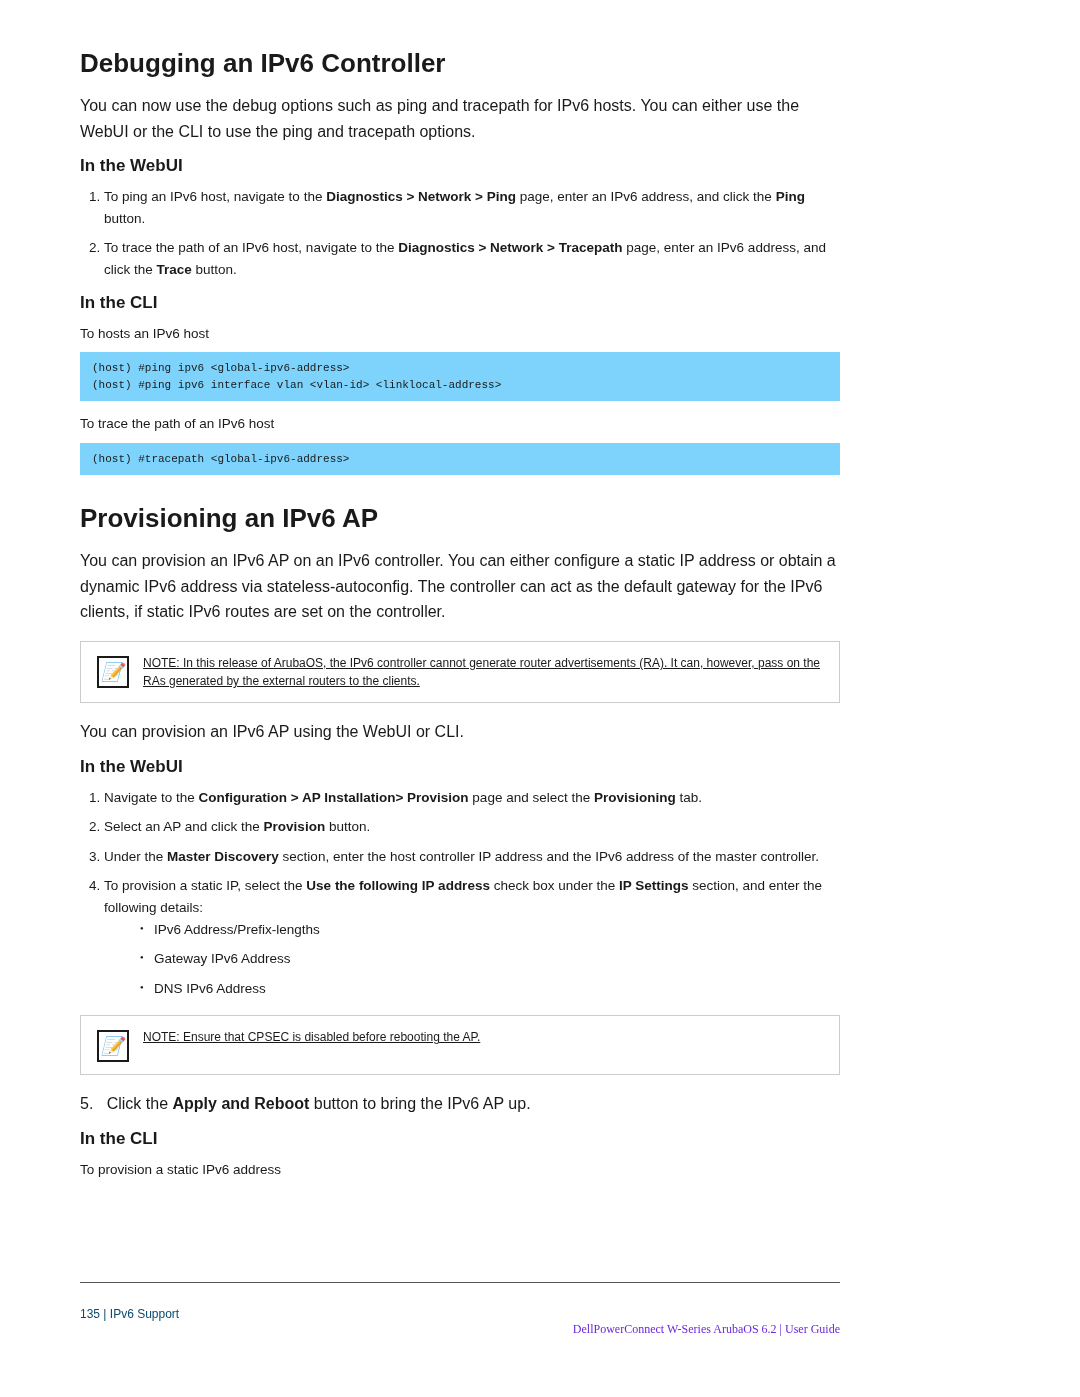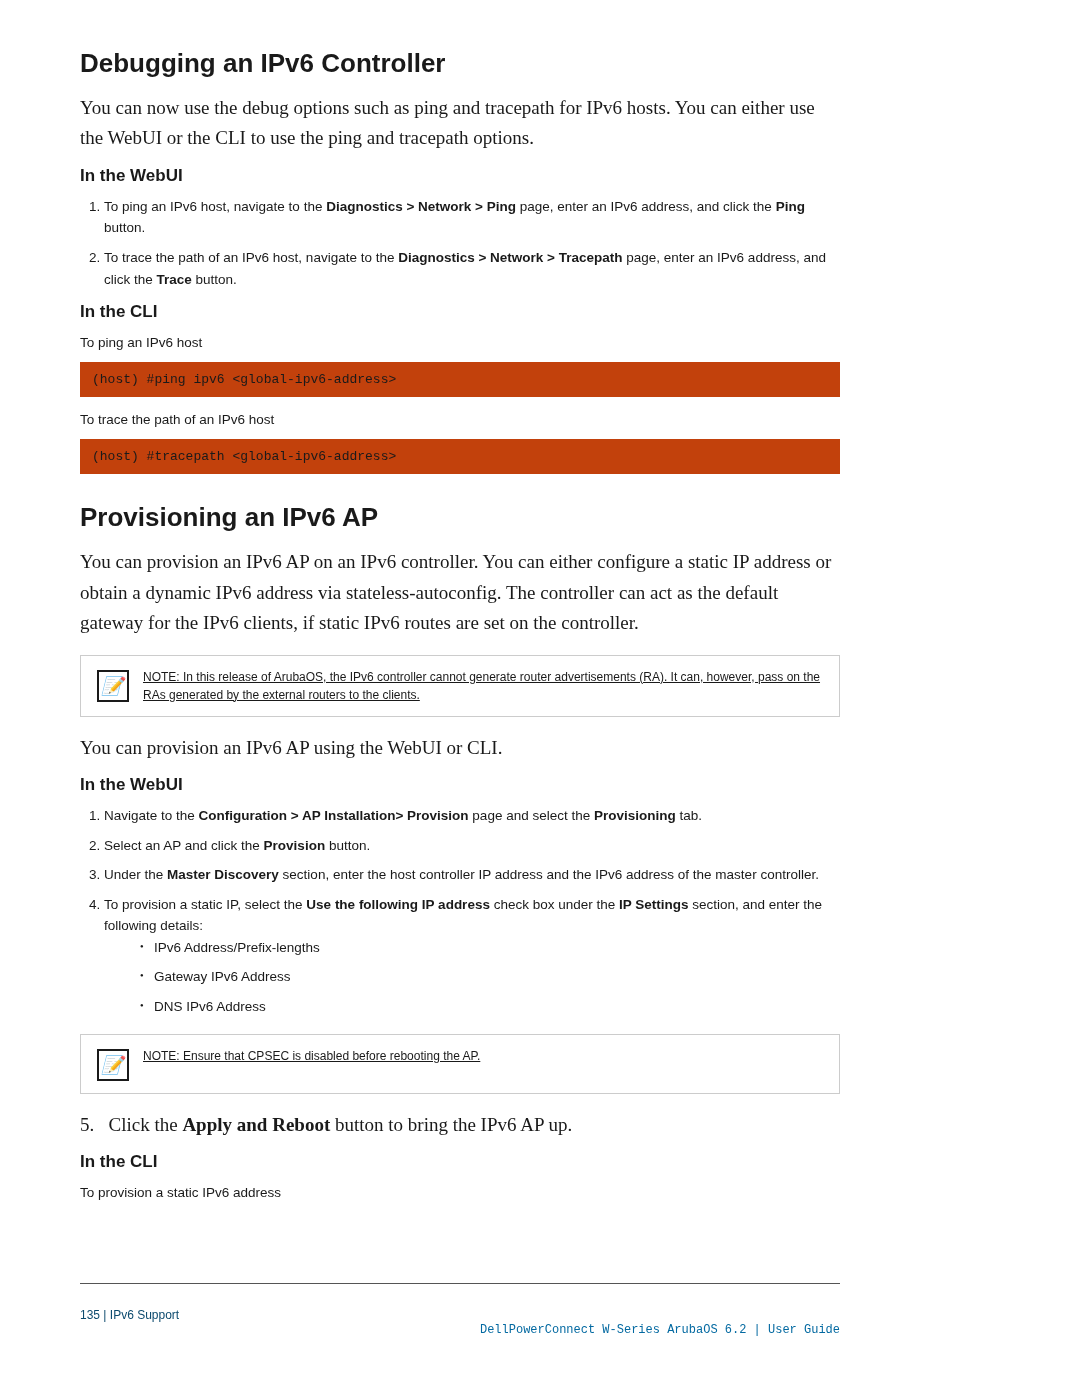--- a/index.html
+++ b/index.html
@@ -40,24 +40,24 @@
 
     h2.subsection-title {
       font-size: 17px;
       font-weight: bold;
       font-family: Arial, Helvetica, sans-serif;
       margin-bottom: 10px;
       color: #1a1a1a;
     }
 
     p.body-text {
-      font-size: 19px;
+      font-size: 16px;
       line-height: 1.6;
       margin-bottom: 12px;
-      font-family: Liberation Serif, serif;
+      font-family: Liberation Sans, sans-serif;
       color: #1a1a1a;
     }
 
     .bold {
       font-weight: bold;
     }
 
     ol {
       margin-left: 24px;
       margin-bottom: 12px;
@@ -88,22 +88,22 @@
       content: '●';
       font-size: 6px;
       position: absolute;
       left: 0;
       top: 5px;
       color: #1a1a1a;
     }
 
     .code-block {
       font-family: 'Courier New', Courier, monospace;
-      font-size: 13px;
-      background: #c2410c;
+      font-size: 11px;
+      background: #7dd3fc;
       padding: 8px 12px;
       margin: 8px 0 12px 0;
       line-height: 1.5;
       color: #1a1a1a;
     }
 
     .note-box {
       border: 1px solid #cccccc;
       padding: 12px 16px;
       margin: 16px 0;
@@ -150,22 +150,22 @@
     }
 
     .footer-left {
       font-size: 12px;
       font-family: Arial, Helvetica, sans-serif;
       color: #0c4a6e;
     }
 
     .footer-right {
       font-size: 12px;
-      font-family: Liberation Mono, monospace;
-      color: #0369a1;
+      font-family: Liberation Serif, serif;
+      color: #6d28d9;
       margin-top: 31px;
     }
 
     .para-label {
       font-family: Arial, Helvetica, sans-serif;
       font-size: 13.5px;
       line-height: 1.6;
       margin-bottom: 8px;
     }
   </style>
@@ -182,23 +182,24 @@
     <ol>
       <li>
         <span>To ping an IPv6 host, navigate to the </span><span class="bold">Diagnostics &gt; Network &gt; Ping</span><span> page, enter an IPv6 address, and click the </span><span class="bold">Ping</span><span> button.</span>
       </li>
       <li>
         <span>To trace the path of an IPv6 host, navigate to the </span><span class="bold">Diagnostics &gt; Network &gt; Tracepath</span><span> page, enter an IPv6 address, and click the </span><span class="bold">Trace</span><span> button.</span>
       </li>
     </ol>
 
     <h2 class="subsection-title">In the CLI</h2>
-    <p class="para-label">To ping an IPv6 host</p>
+    <p class="para-label">To hosts an IPv6 host</p>
     <div class="code-block">
       <div>(host) #ping ipv6 &lt;global-ipv6-address&gt;</div>
+      <div>(host) #ping ipv6 interface vlan &lt;vlan-id&gt; &lt;linklocal-address&gt;</div>
     </div>
     <p class="para-label">To trace the path of an IPv6 host</p>
     <div class="code-block">
       <div>(host) #tracepath &lt;global-ipv6-address&gt;</div>
     </div>
 
     <div class="section-divider"></div>
     <h1 class="section-title">Provisioning an IPv6 AP</h1>
     <p class="body-text">You can provision an IPv6 AP on an IPv6 controller. You can either configure a static IP address or obtain a dynamic IPv6 address via stateless-autoconfig. The controller can act as the default gateway for the IPv6 clients, if static IPv6 routes are set on the controller.</p>
 

